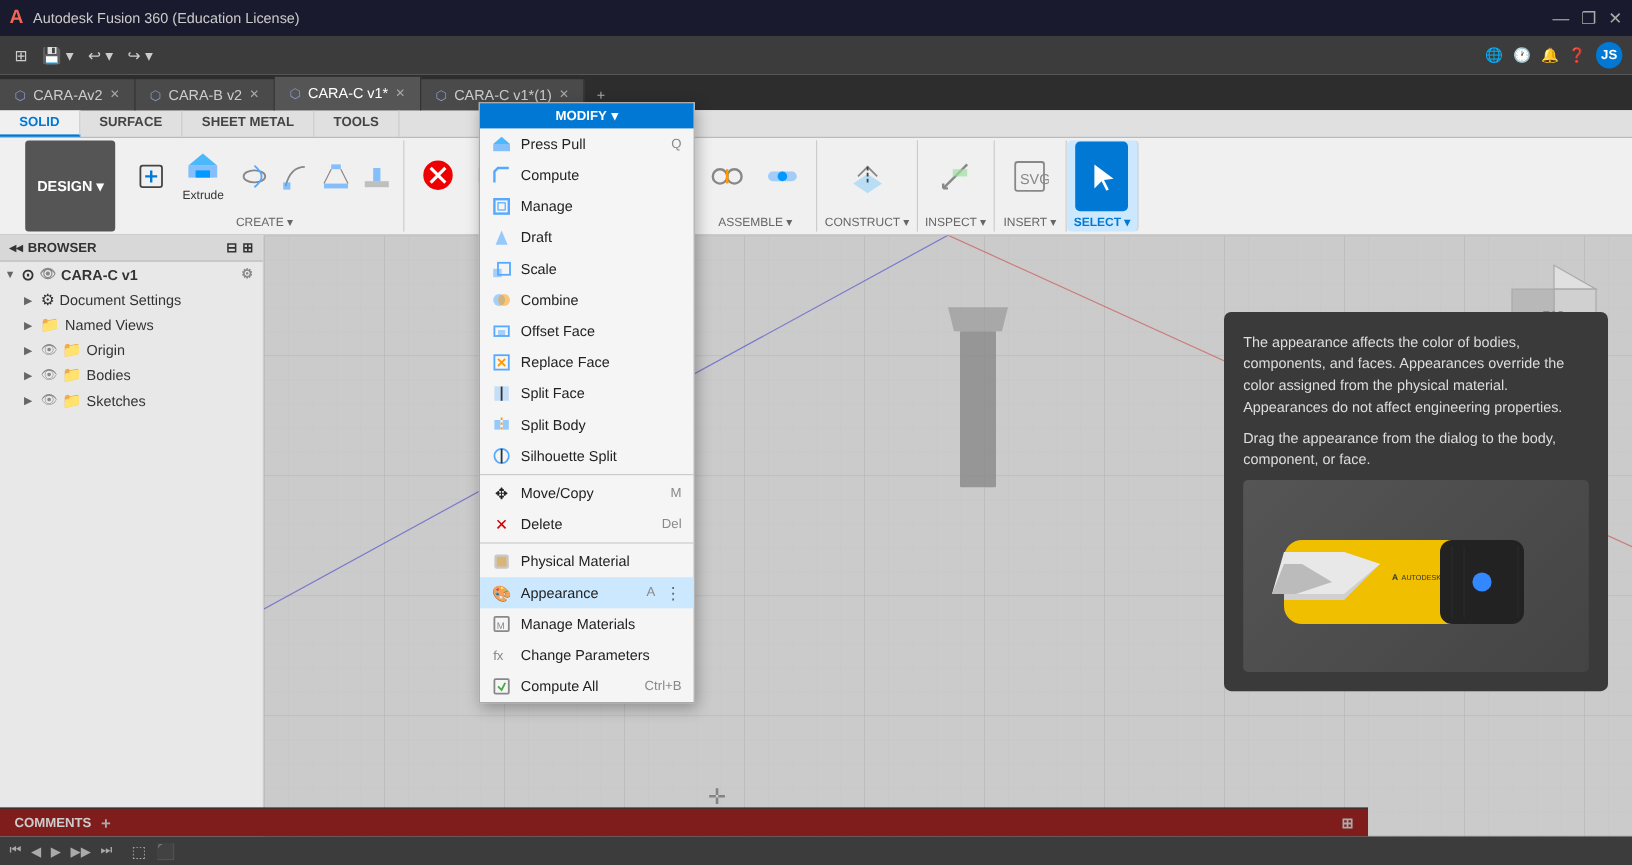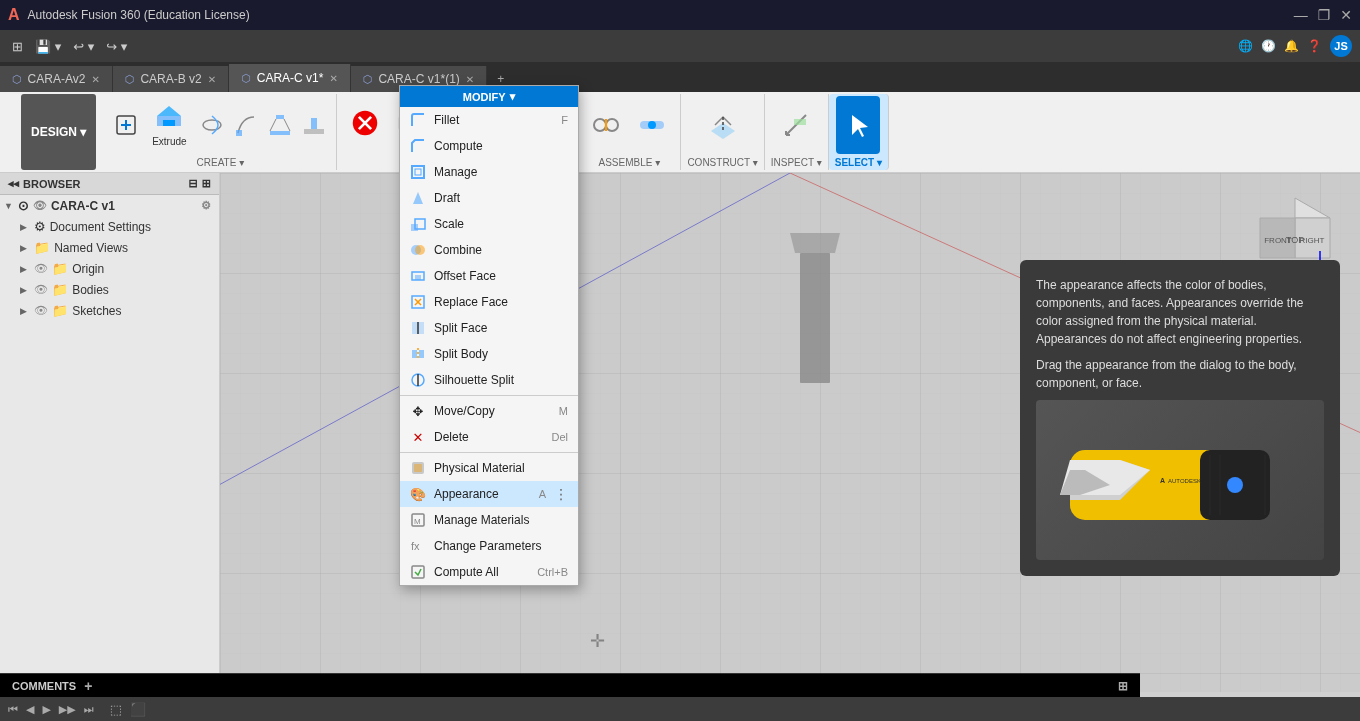--- a/index.html
+++ b/index.html
@@ -404,20 +404,26 @@
   </div>
   <div class="tab">
     <span style="font-size:11px;color:#89c;">⬡</span>
     <span>CARA-C v1*(1)</span>
     <span class="close-x">✕</span>
   </div>
   <div class="tab-new">+</div>
 </div>
 
 <div id="ribbon">
+  <div id="ribbon-tabs">
+    <div class="ribbon-tab active">SOLID</div>
+    <div class="ribbon-tab">SURFACE</div>
+    <div class="ribbon-tab">SHEET METAL</div>
+    <div class="ribbon-tab">TOOLS</div>
+  </div>
 
   <div id="ribbon-content">
 
     <button id="design-btn">
       <span>DESIGN ▾</span>
     </button>
 
     <div class="ribbon-group">
       <div class="ribbon-group-icons">
 
@@ -582,20 +588,33 @@
                 <line x1="6" y1="26" x2="10" y2="26" stroke="#888" stroke-width="2"></line>
                 <line x1="6" y1="26" x2="6" y2="22" stroke="#888" stroke-width="2"></line>
                 <rect x="14" y="10" width="12" height="6" fill="#a0e0a0" opacity="0.7"></rect>
               </svg>
           </div>
         </div>
       </div>
       <div class="ribbon-group-label">INSPECT ▾</div>
     </div>
 
+    <div class="ribbon-group">
+      <div class="ribbon-group-icons">
+        <div class="ribbon-btn">
+          <div class="icon-box">
+            <svg width="32" height="32" viewBox="0 0 32 32">
+                <rect x="4" y="4" width="24" height="24" rx="2" fill="none" stroke="#888" stroke-width="1.5"></rect>
+                <text x="8" y="22" font-size="12" fill="#888">SVG</text>
+              </svg>
+          </div>
+        </div>
+      </div>
+      <div class="ribbon-group-label">INSERT ▾</div>
+    </div>
 
     <div class="ribbon-group" style="background:#cce8ff;border-radius:4px;">
       <div class="ribbon-group-icons">
         <div class="ribbon-btn" style="background:#0078d4;border-radius:4px;">
           <div class="icon-box">
             <svg width="32" height="32" viewBox="0 0 32 32">
                 <path d="M10 6 L10 26 L16 20 L20 28 L22 27 L18 19 L26 18 Z" fill="white"></path>
               </svg>
           </div>
         </div>
@@ -707,30 +726,31 @@
     <div style="position:absolute;bottom:40px;left:370px;font-size:18px;color:#666;opacity:0.7;">✛</div>
   </div>
 </div>
 
 <div id="modify-menu">
   <div class="modify-dropdown-header">
     <span>MODIFY</span>
     <span>▾</span>
   </div>
 
-
-  <div class="menu-item">
-    <span class="menu-icon">
-      <svg width="16" height="16" viewBox="0 0 16 16">
-          <path d="M2 14 L2 4 Q2 2 4 2 L14 2" fill="none" stroke="#5af" stroke-width="2"></path>
-        </svg>
-    </span>
-    <span class="menu-label">Fillet</span>
-    <span class="shortcut">F</span>
-  </div>
+  <div class="menu-item">
+    <span class="menu-icon">
+      <svg width="16" height="16" viewBox="0 0 16 16">
+          <rect x="1" y="8" width="14" height="6" fill="#5af" opacity="0.7"></rect>
+          <path d="M1 8 L8 2 L15 8" fill="#2af" opacity="0.8"></path>
+        </svg>
+    </span>
+    <span class="menu-label">Press Pull</span>
+    <span class="shortcut">Q</span>
+  </div>
+
 
   <div class="menu-item">
     <span class="menu-icon">
       <svg width="16" height="16" viewBox="0 0 16 16">
           <path d="M2 14 L2 5 L5 2 L14 2" fill="none" stroke="#5af" stroke-width="2"></path>
         </svg>
     </span>
     <span class="menu-label">Compute</span>
     <span class="shortcut"></span>
   </div>
@@ -916,21 +936,21 @@
       <text x="118" y="73" font-size="6" fill="#333">AUTODESK</text>
 
       <line x1="160" y1="45" x2="160" y2="105" stroke="#333" stroke-width="1" opacity="0.5"></line>
       <line x1="170" y1="45" x2="170" y2="105" stroke="#333" stroke-width="1" opacity="0.5"></line>
       <line x1="215" y1="45" x2="215" y2="105" stroke="#333" stroke-width="1" opacity="0.5"></line>
     </svg>
   </div>
 
 </div>
 
-<div id="comments-bar" style="position:absolute;bottom:24px;left:0;right:220px;background:#000000;height:24px;display:flex;align-items:center;padding:0 12px;gap:8px;border-top:1px solid #333;">
+<div id="comments-bar" style="position:absolute;bottom:24px;left:0;right:220px;background:#7f1d1d;height:24px;display:flex;align-items:center;padding:0 12px;gap:8px;border-top:1px solid #333;">
   <span style="color:#ccc;font-size:11px;font-weight:bold;">COMMENTS</span>
   <span style="color:#aaa;font-size:14px;cursor:pointer;">+</span>
   <span style="margin-left:auto;color:#aaa;font-size:12px;cursor:pointer;">⊞</span>
 </div>
 
 <div id="status-bar">
   <span style="cursor:pointer;color:#aaa;">⏮</span>
   <span style="cursor:pointer;color:#aaa;">◀</span>
   <span style="cursor:pointer;color:#aaa;">▶</span>
   <span style="cursor:pointer;color:#aaa;">▶▶</span>

